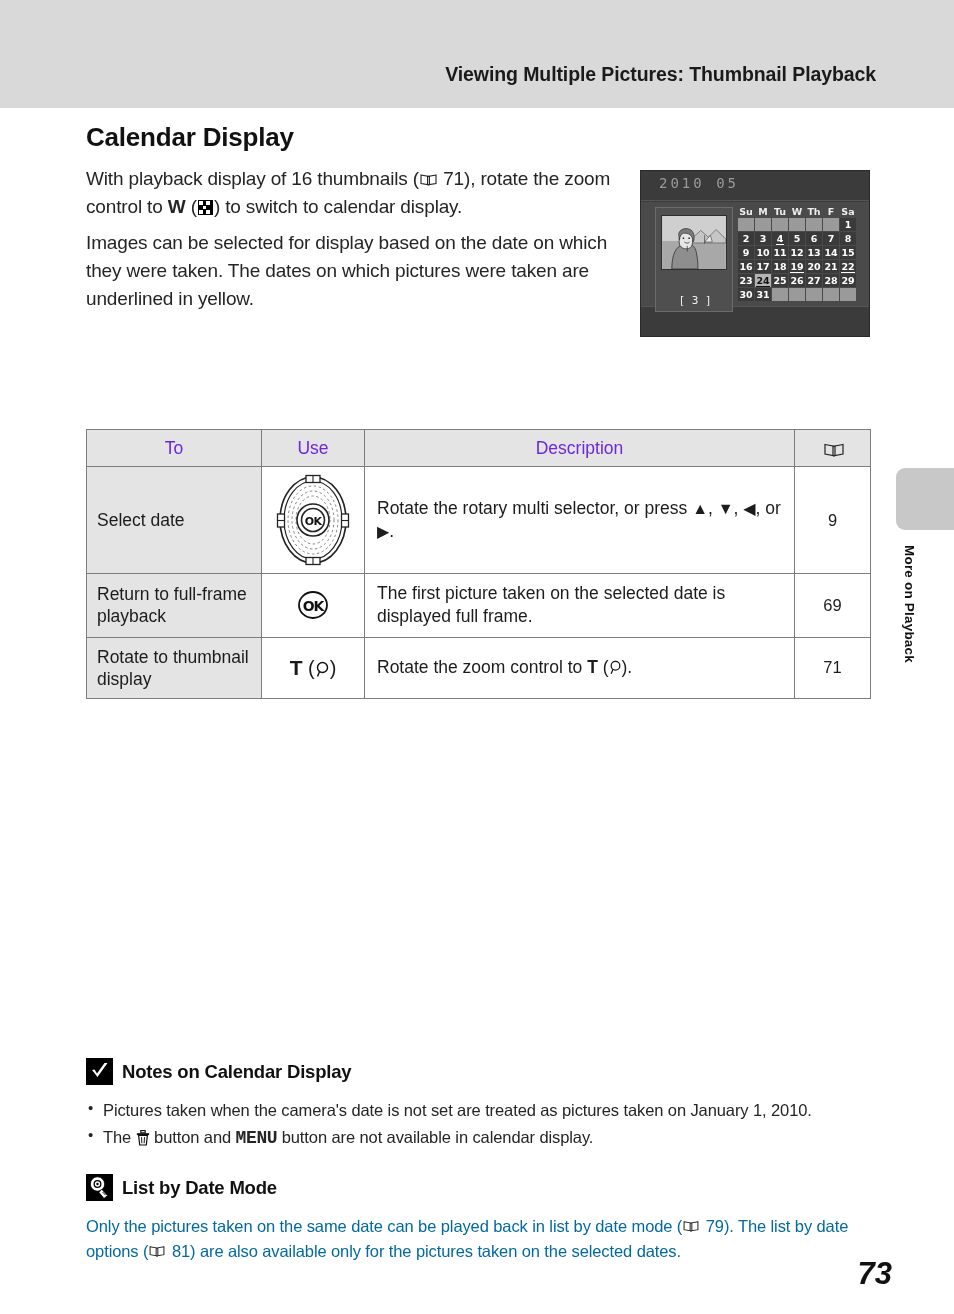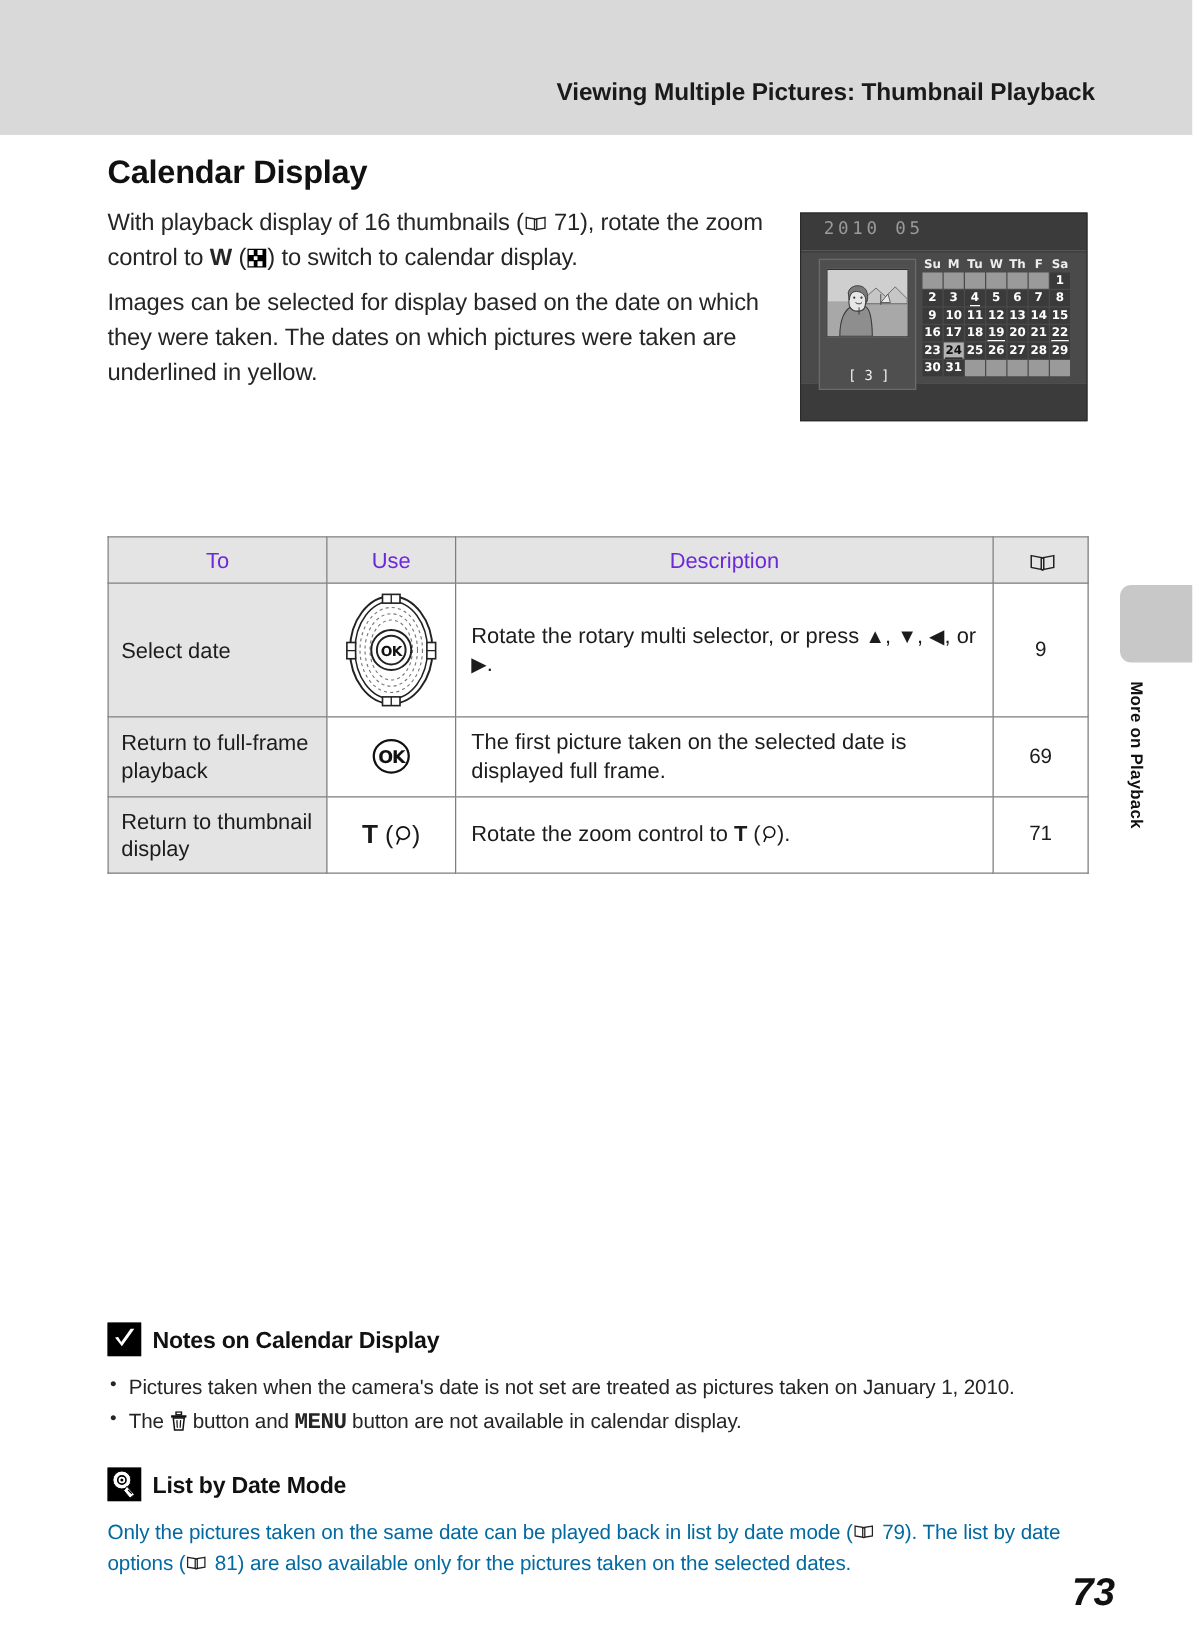--- a/index.html
+++ b/index.html
@@ -548,21 +548,21 @@
             <ellipse cx="20" cy="16" rx="14" ry="13" fill="none" stroke="#111" stroke-width="1.8"></ellipse>
             <text x="20" y="21.5" font-family="DejaVu Sans, sans-serif" font-size="14" font-weight="bold" text-anchor="middle" fill="#111" letter-spacing="-1">OK</text>
           </svg>
         </span>
       </td>
       <td class="c-desc">The first picture taken on the selected date is displayed full frame.</td>
       <td class="c-ref">69</td>
     </tr>
 
     <tr>
-      <td class="c-to">Return to thumbnail display</td>
+      <td class="c-to">Rotate to thumbnail display</td>
       <td class="c-use">
         <span class="tz-icon">T</span><span class="mag"> (<svg viewBox="0 0 18 20" width="15" height="17" style="vertical-align:-3px">
               <circle cx="9" cy="7.5" r="6" fill="none" stroke="#111" stroke-width="1.7"></circle>
               <line x1="5.5" y1="12.5" x2="3" y2="18.5" stroke="#111" stroke-width="1.7"></line>
             </svg>)</span>
       </td>
       <td class="c-desc"><span>Rotate the zoom control to </span><span style="font-weight:bold">T</span><span> (</span><span><svg viewBox="0 0 18 20" width="13" height="15" style="vertical-align:-2px">
               <circle cx="9" cy="7.5" r="6" fill="none" stroke="#111" stroke-width="1.7"></circle>
               <line x1="5.5" y1="12.5" x2="3" y2="18.5" stroke="#111" stroke-width="1.7"></line>
             </svg></span><span>).</span></td>

